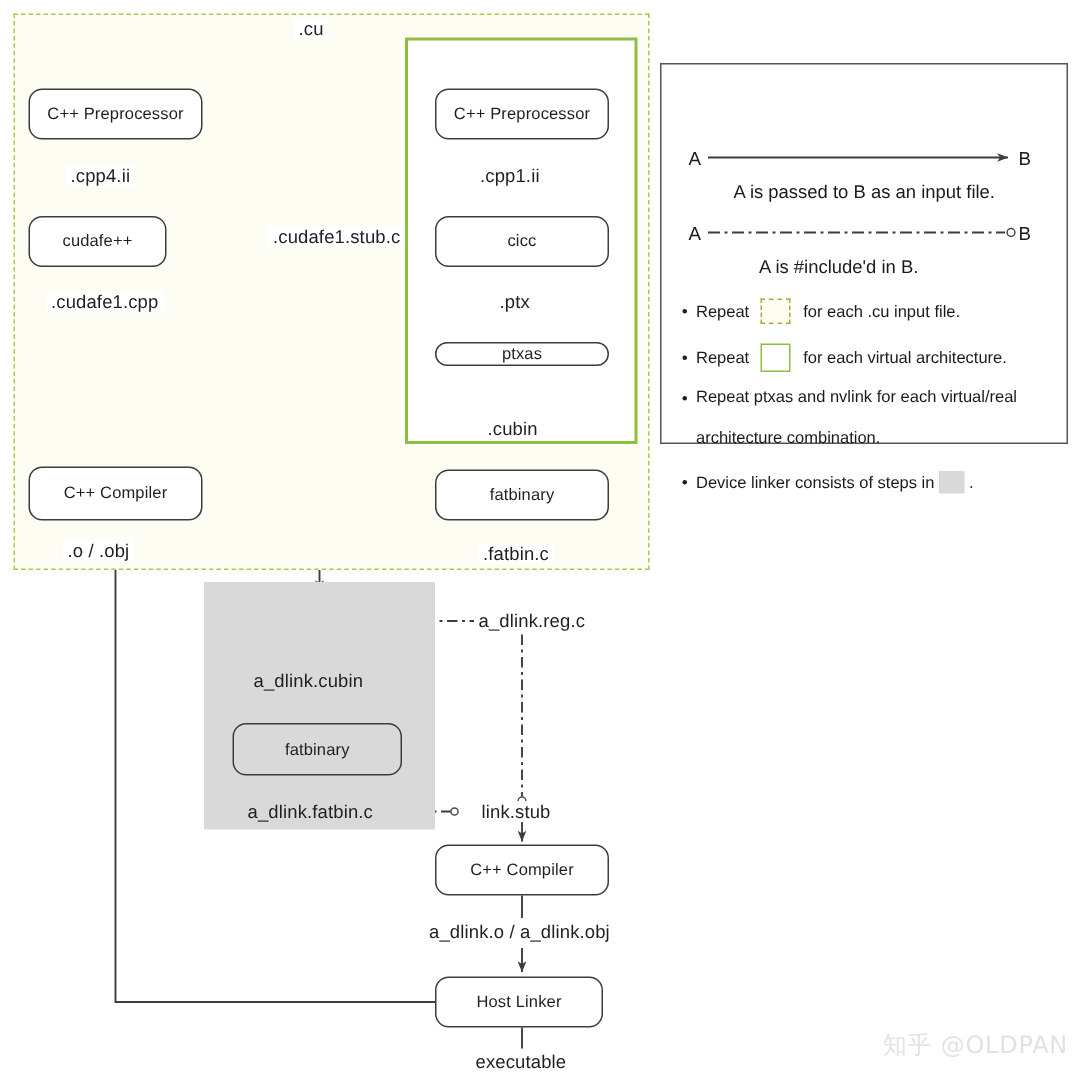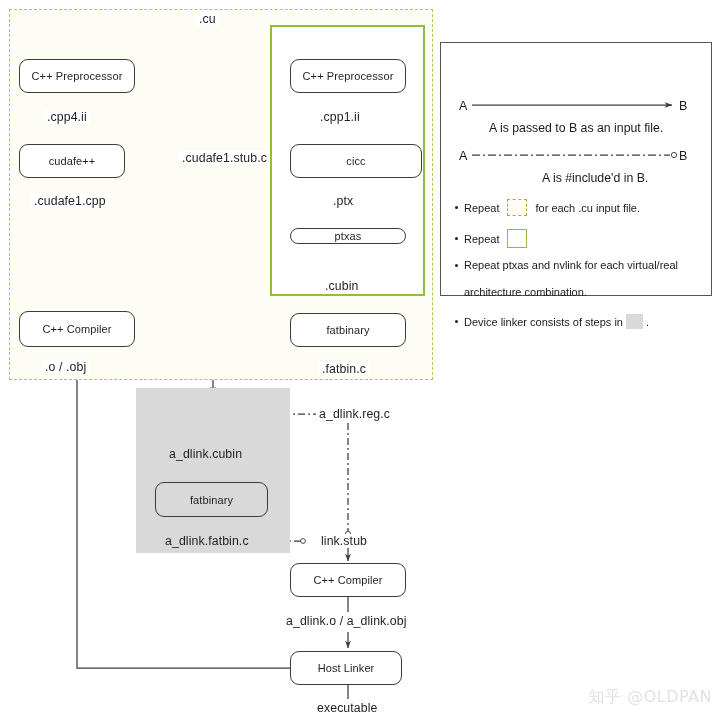--- a/index.html
+++ b/index.html
@@ -247,33 +247,33 @@
       <path d="M348,632 L348,648" marker-end="url(#arw)"></path>
 
       <path d="M348,685 L348,699"></path>
     </g>
   </svg>
 
   <div class="node" style="left:19px;  top:59px;  width:116px; height:34px;">
     <span>C++ Preprocessor</span>
   </div>
 
-  <div class="node" style="left:19px;  top:144px; width:106px; height:34px;">
+  <div class="node" style="left:19px;  top:144px; width:92px; height:34px;">
     <span>cudafe++</span>
   </div>
 
   <div class="node" style="left:19px;  top:311px; width:116px; height:36px;">
     <span>C++ Compiler</span>
   </div>
 
   <div class="node" style="left:290px; top:59px;  width:116px; height:34px;">
     <span>C++ Preprocessor</span>
   </div>
 
-  <div class="node" style="left:290px; top:144px; width:132px; height:34px;">
+  <div class="node" style="left:290px; top:144px; width:116px; height:34px;">
     <span>cicc</span>
   </div>
 
   <div class="node" style="left:290px; top:228px; width:116px; height:16px;">
     <span>ptxas</span>
   </div>
 
   <div class="node" style="left:290px; top:313px; width:116px; height:34px;">
     <span>fatbinary</span>
   </div>
@@ -322,21 +322,21 @@
   <div class="flabel" style="left:314px; top:701px;">executable</div>
 
   <div id="legend">
 
     <div class="lg-row lg-ab-label" style="left:18px; top:56px;">A</div>
     <div class="lg-row lg-ab-label" style="left:238px; top:56px;">B</div>
     <div class="lg-caption" style="left:48px; top:78px;">A is passed to B as an input file.</div>
 
     <div class="lg-row lg-ab-label" style="left:18px; top:106px;">A</div>
     <div class="lg-row lg-ab-label" style="left:238px; top:106px;">B</div>
-    <div class="lg-caption" style="left:65px; top:128px;margin-left:36px;">A is #include'd in B.</div>
+    <div class="lg-caption" style="left:65px; top:128px;">A is #include'd in B.</div>
 
     <svg class="layer" style="width:272px;height:254px;" viewBox="0 0 272 254">
       <defs>
         <marker id="lgarw" markerWidth="9" markerHeight="9" refX="7.2" refY="3.2" orient="auto" markerUnits="userSpaceOnUse">
           <path d="M0,0.3 L7.4,3.2 L0,6.1 L1.9,3.2 Z" fill="#3c3c3c"></path>
         </marker>
       </defs>
       <path d="M31,62 L231,62" stroke="#3c3c3c" stroke-width="1.25" fill="none" marker-end="url(#lgarw)"></path>
       <path d="M31,112 L229,112" stroke="#3c3c3c" stroke-width="1.25" fill="none" stroke-dasharray="8,3,2,3"></path>
       <circle cx="233" cy="112" r="2.6" fill="#ffffff" stroke="#4a4a4a" stroke-width="1"></circle>
@@ -346,20 +346,21 @@
       <span class="bullet-dot"></span>
       <span>Repeat</span>
       <span class="swatch-dashed"></span>
       <span>for each .cu input file.</span>
     </div>
 
     <div class="bullet-line" style="left:14px; top:186px;">
       <span class="bullet-dot"></span>
       <span>Repeat</span>
       <span class="swatch-green"></span>
+      <span>for each virtual architecture.</span>
     </div>
 
     <div class="bullet-line" style="left:14px; top:216px;">
       <span class="bullet-dot"></span>
       <span>Repeat ptxas and nvlink for each virtual/real</span>
     </div>
     <div class="bullet-line" style="left:23px; top:243px;">
       <span>architecture combination.</span>
     </div>
 

